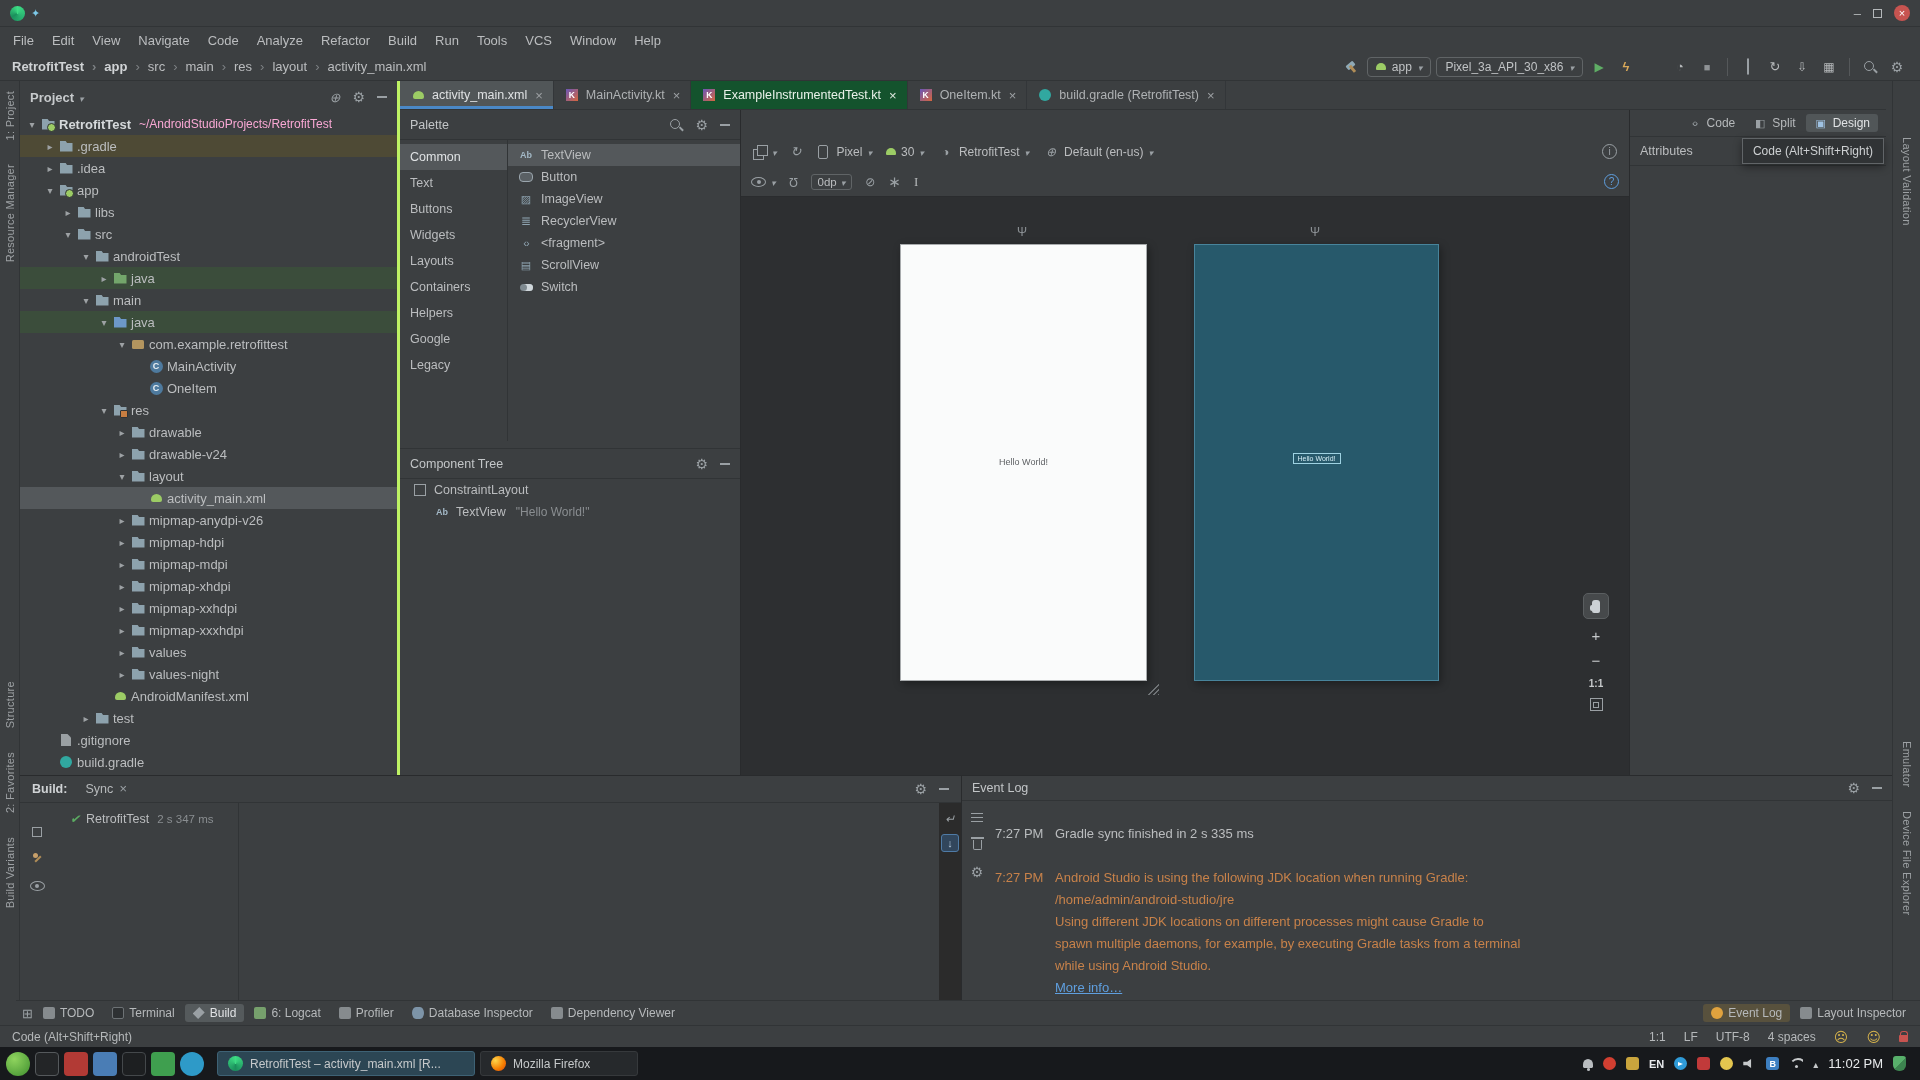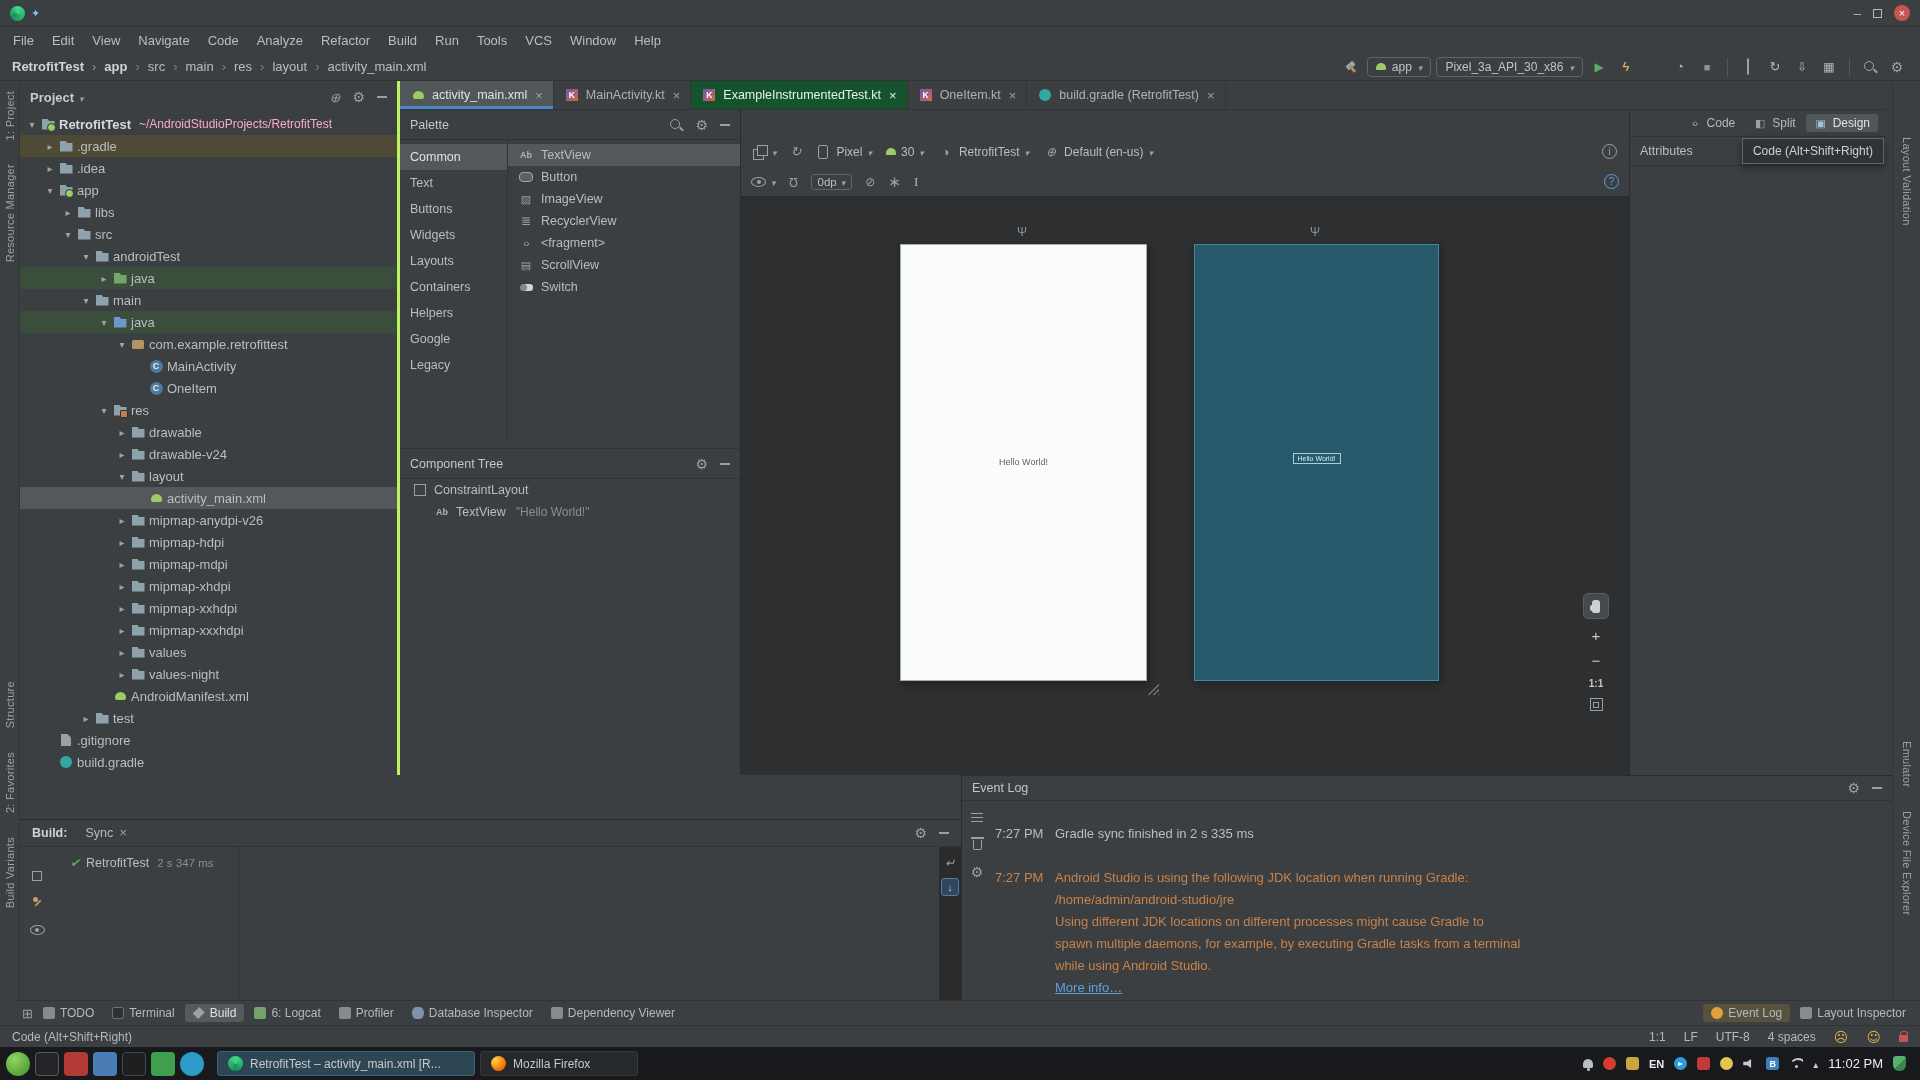--- a/index.html
+++ b/index.html
@@ -203,21 +203,21 @@
   .rightpanel{position:absolute;right:0;top:0;width:257px;bottom:0;background:#3c3f41;border-left:1px solid #292b2d}
   .modebar{height:26px;display:flex;align-items:center;justify-content:flex-end;padding:0 8px;gap:2px;font-size:12px}
   .mode{display:flex;align-items:center;gap:5px;padding:2px 8px;border-radius:3px;color:#b6b9bb}
   .mode.active{background:#515658;color:#e0e2e4}
   .mi{width:14px;display:inline-flex;justify-content:center}
   .attr-head{height:30px;display:flex;align-items:center;padding:0 10px;font-size:12.5px;border-bottom:1px solid #313436;border-top:1px solid #313436}
   .tooltip{position:absolute;right:2px;top:28px;background:#303335;border:1px solid #616568;color:#cdd0d2;
     font-size:12px;padding:5px 10px;white-space:nowrap;box-shadow:0 3px 8px rgba(0,0,0,.4);z-index:5}
 
   
-  .buildpanel{position:absolute;left:20px;top:819px;width:941px;height:225px;border-top:1px solid #292b2d;background:#3c3f41}
+  .buildpanel{position:absolute;left:20px;top:775px;width:941px;height:225px;border-top:1px solid #292b2d;background:#3c3f41}
   .bp-head{height:27px;display:flex;align-items:center;padding:0 12px;font-size:12.5px;border-bottom:1px solid #313436;gap:4px}
   .bp-title{font-weight:700;color:#d0d3d5}
   .bp-tab{margin-left:14px;display:flex;align-items:flex-start;gap:6px;color:#b6b9bb}
   .bp-side{position:absolute;left:0;top:27px;bottom:0;width:34px;display:flex;flex-direction:column;align-items:center;padding-top:24px;gap:16px}
   .bp-tree{position:absolute;left:34px;top:27px;bottom:0;width:185px;border-right:1px solid #313436;padding:9px 0 0 16px;font-size:12.5px}
   .bp-item{display:flex;align-items:center;gap:6px;white-space:nowrap}
   .bp-time{color:#8a8e91;font-size:11.5px;margin-left:2px}
   .bp-console{position:absolute;left:219px;top:27px;bottom:0;right:22px;background:#2b2b2b;padding:8px 0 0 28px;
     font-family:"DejaVu Sans Mono",monospace;font-size:13px;color:#bfc2c4}
   .cline{height:18px;line-height:18px;white-space:pre}

